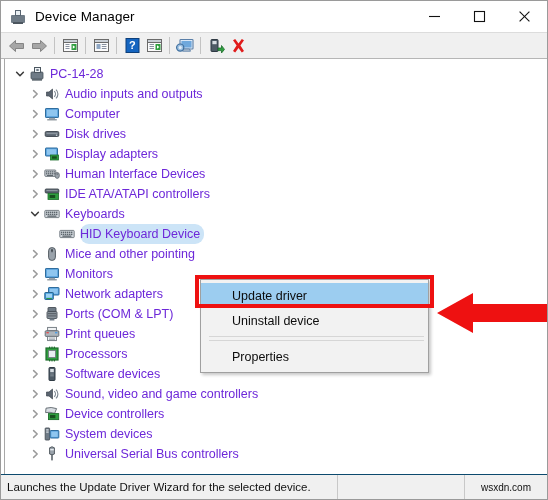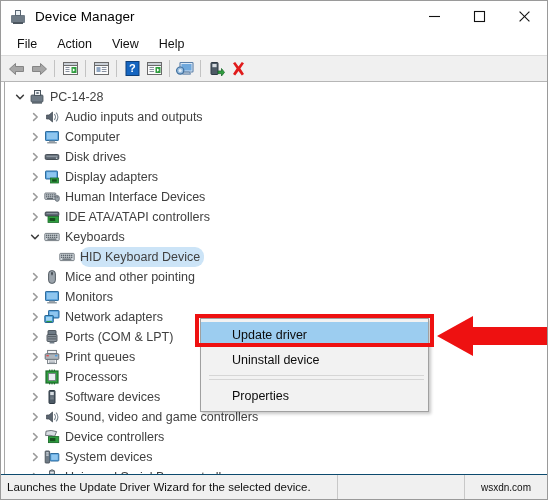--- a/index.html
+++ b/index.html
@@ -70,31 +70,31 @@
     display:flex;
     position:relative;
     overflow:hidden;
   }
   #leftrail{width:3px;background:#ffffff;border-right:1px solid #a8a8a8;flex:0 0 auto;}
   #tree{
     flex:1 1 auto;padding-top:5px;position:relative;
   }
   .row{
     height:20px;display:flex;align-items:center;position:relative;
-    font-size:12.5px;color:#404040;white-space:nowrap;
+    font-size:12.5px;color:#6d28d9;white-space:nowrap;
   }
   .row .twisty{width:16px;height:20px;display:flex;align-items:center;justify-content:center;flex:0 0 auto;}
   .row .ricon{width:18px;height:20px;display:flex;align-items:center;justify-content:center;flex:0 0 auto;margin-right:4px;position:relative;}
   .row .rlabel{padding-right:4px;line-height:20px;}
   .row.sel .rlabel{background:#cce4f7;border-radius:9px;}
   .indent0{padding-left:7px;}
   .indent1{padding-left:22px;}
   .indent2{padding-left:53px;}
   
-  #ctxwrap{position:absolute;left:199px;top:236px;}
+  #ctxwrap{position:absolute;left:199px;top:220px;}
   #ctxmenu{
     width:229px;background:#f2f2f2;
     border:1px solid #a0a0a0;
     box-shadow:2px 2px 3px rgba(0,0,0,0.22);
     padding:3px 0 3px 0;
     box-sizing:border-box;
   }
   .mi{
     height:25px;display:flex;align-items:center;
     padding-left:31px;font-size:12.5px;color:#0c0c0c;
@@ -148,26 +148,20 @@
       </div>
       <div class="winbtn">
         <svg width="13" height="13" viewBox="0 0 13 13">
             <line x1="1.6" y1="1.6" x2="11.4" y2="11.4" stroke="#111" stroke-width="1.1"></line>
             <line x1="11.4" y1="1.6" x2="1.6" y2="11.4" stroke="#111" stroke-width="1.1"></line>
           </svg>
       </div>
     </div>
   </div>
 
-  <div id="menubar">
-    <div class="menu-item">File</div>
-    <div class="menu-item">Action</div>
-    <div class="menu-item">View</div>
-    <div class="menu-item">Help</div>
-  </div>
 
   <div id="toolbar">
 
     <div class="tbtn">
       <svg width="18" height="14" viewBox="0 0 18 14">
         <path d="M7.5 1.5 L1.5 7 L7.5 12.5 L7.5 9.5 L15.5 9.5 L15.5 4.5 L7.5 4.5 Z" fill="#a6a6a6" stroke="#7d7d7d" stroke-width="0.9" stroke-linejoin="round"></path>
       </svg>
     </div>
 
     <div class="tbtn">

